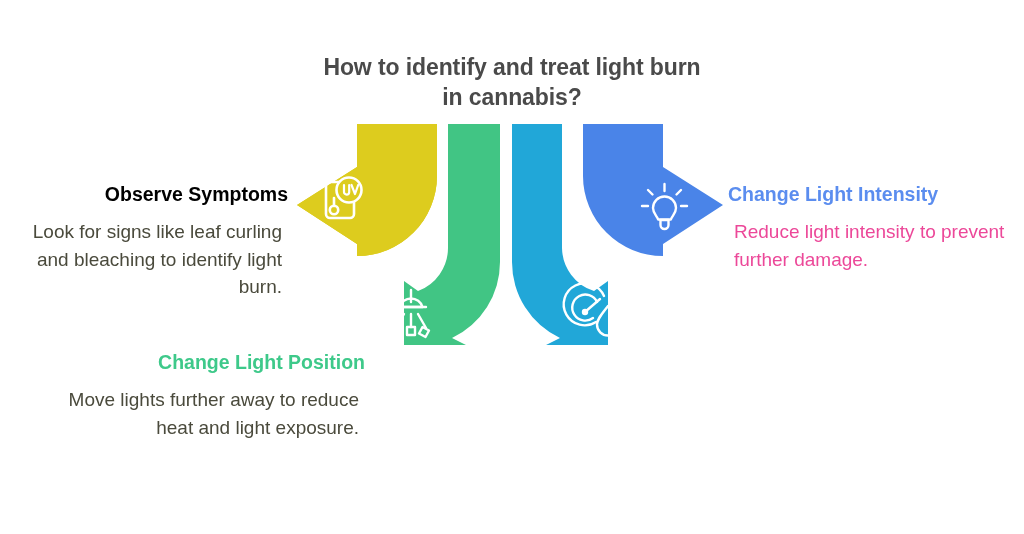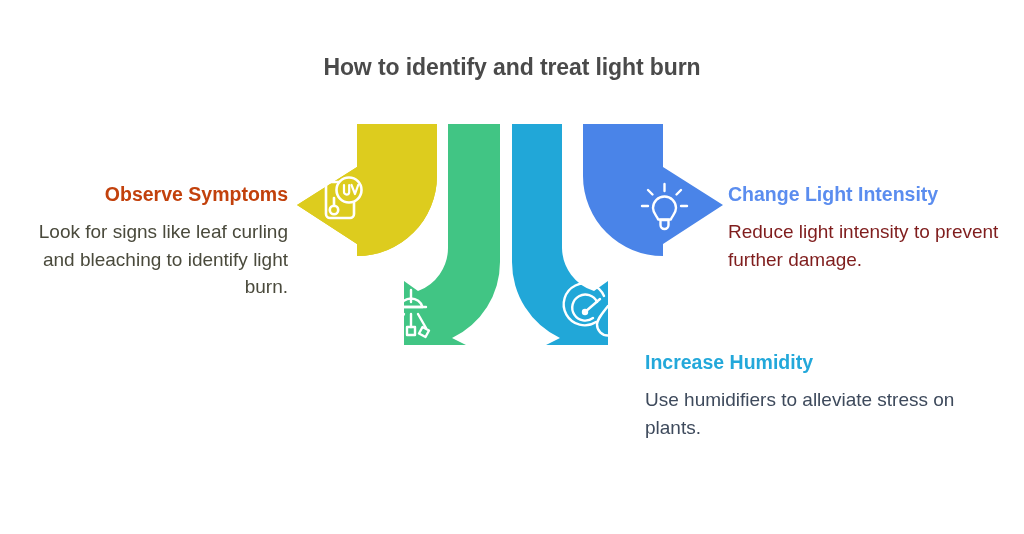--- a/index.html
+++ b/index.html
@@ -50,66 +50,67 @@
   }
   .block-heading {
     font-size: 19.5px;
     font-weight: bold;
     line-height: 1.25;
     margin: 0 0 12px 0;
   }
   .block-body {
     font-size: 19px;
     line-height: 1.45;
-    margin: 0;
+    margin: 6px;
   }
 
   .block-left-top {
     left: 8px;
     top: 182px;
     width: 280px;
     text-align: right;
   }
-  .block-left-top .block-heading { color: #c2410c; }
+  .block-left-top .block-heading { color: #000000; }
   .block-left-top .block-body { color: #4a4a3c; }
 
   .block-left-bottom {
     left: 60px;
     top: 350px;
     width: 305px;
     text-align: right;
   }
   .block-left-bottom .block-heading { color: #3ec98a; }
   .block-left-bottom .block-body { color: #4a4a3c; }
 
   .block-right-top {
     left: 728px;
     top: 182px;
     width: 290px;
     text-align: left;
   }
   .block-right-top .block-heading { color: #5b8def; }
-  .block-right-top .block-body { color: #7f1d1d; }
+  .block-right-top .block-body { color: #ec4899; }
 
   .block-right-bottom {
     left: 645px;
     top: 350px;
     width: 310px;
     text-align: left;
   }
   .block-right-bottom .block-heading { color: #23a8da; }
   .block-right-bottom .block-body { color: #3e4a5c; }
 </style>
 </head>
 <body>
 
 <div id="infographic">
 
   <div class="title">
     <div>How to identify and treat light burn</div>
+    <div>in cannabis?</div>
   </div>
 
   <svg class="arrows" viewBox="0 0 1024 534">
 
     <path fill="#ddcc1e" d="M 372 124
              L 438 124
              L 438 178
              A 78 78 0 0 1 360 256
              L 360 256
              L 360 246
@@ -238,24 +239,24 @@
                c 0 -5 4 -9.5 11 -18.5 Z"></path>
     </g>
 
   </svg>
 
   <div class="block block-left-top">
     <p class="block-heading">Observe Symptoms</p>
     <p class="block-body">Look for signs like leaf curling and bleaching to identify light burn.</p>
   </div>
 
+  <div class="block block-left-bottom">
+    <p class="block-heading">Change Light Position</p>
+    <p class="block-body">Move lights further away to reduce heat and light exposure.</p>
+  </div>
 
   <div class="block block-right-top">
     <p class="block-heading">Change Light Intensity</p>
     <p class="block-body">Reduce light intensity to prevent further damage.</p>
   </div>
 
-  <div class="block block-right-bottom">
-    <p class="block-heading">Increase Humidity</p>
-    <p class="block-body">Use humidifiers to alleviate stress on plants.</p>
-  </div>
 
 </div>
 
 </body></html>

